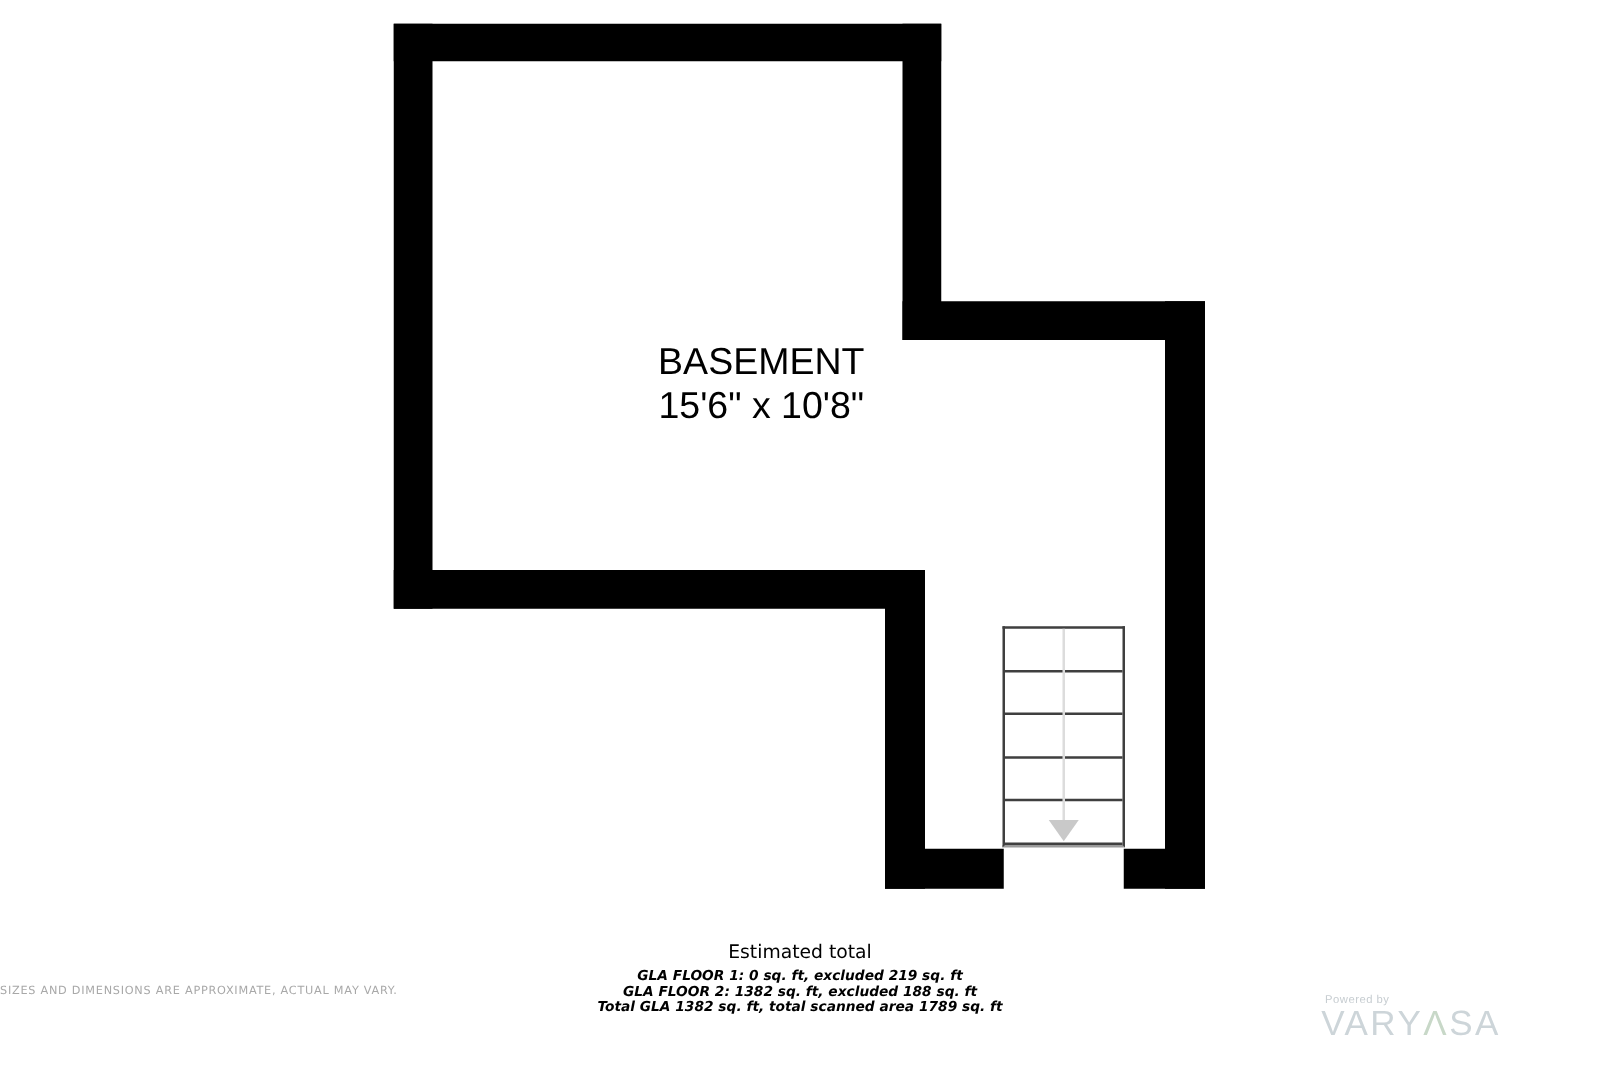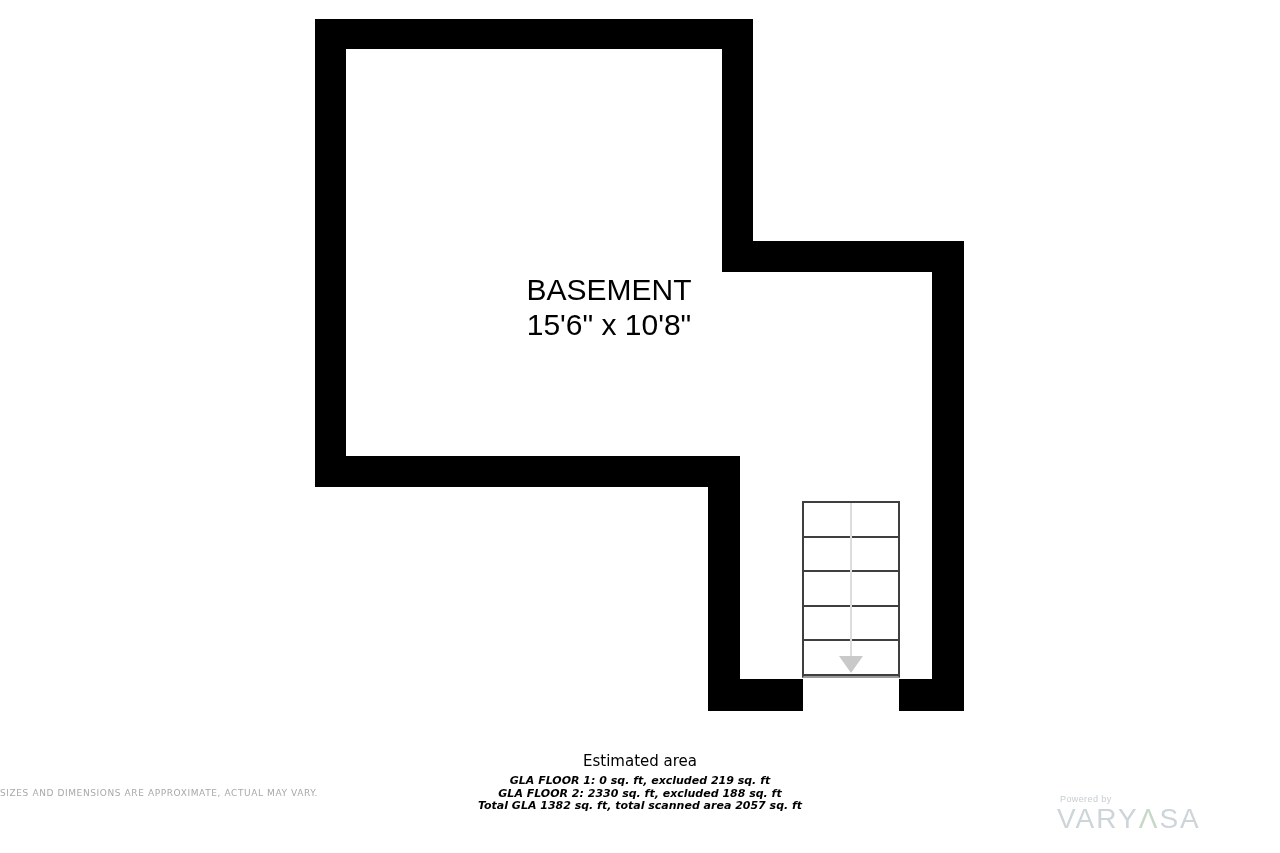--- a/index.html
+++ b/index.html
@@ -159,24 +159,24 @@
     <div class="stair-step"></div>
     <div class="stair-step"></div>
     <div class="stair-step"></div>
     <div class="stair-step"></div>
     <div class="stair-step"></div>
     <div class="stair-guide"></div>
     <div class="stair-arrow"></div>
   </div>
 
   <div class="areas">
-    <div class="areas-title">Estimated area</div>
+    <div class="areas-title">Estimated total</div>
     <div class="areas-line">GLA FLOOR 1: 0 sq. ft, excluded 219 sq. ft</div>
-    <div class="areas-line">GLA FLOOR 2: 2330 sq. ft, excluded 188 sq. ft</div>
-    <div class="areas-line">Total GLA 1382 sq. ft, total scanned area 2057 sq. ft</div>
+    <div class="areas-line">GLA FLOOR 2: 1382 sq. ft, excluded 188 sq. ft</div>
+    <div class="areas-line">Total GLA 1382 sq. ft, total scanned area 1789 sq. ft</div>
   </div>
 
   <div class="disclaimer">SIZES AND DIMENSIONS ARE APPROXIMATE, ACTUAL MAY VARY.</div>
 
   <div class="logo">
     <div class="logo-powered">Powered by</div>
     <div class="logo-brand"><span>VARY</span><span class="accent">Λ</span><span>SA</span></div>
   </div>
 
 </div>

